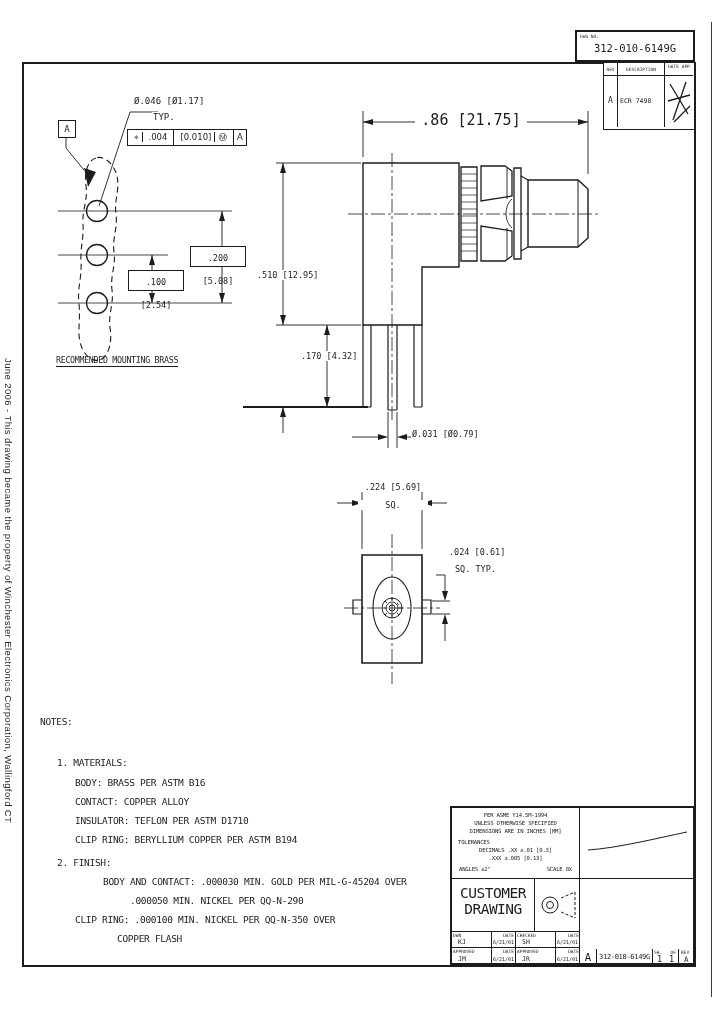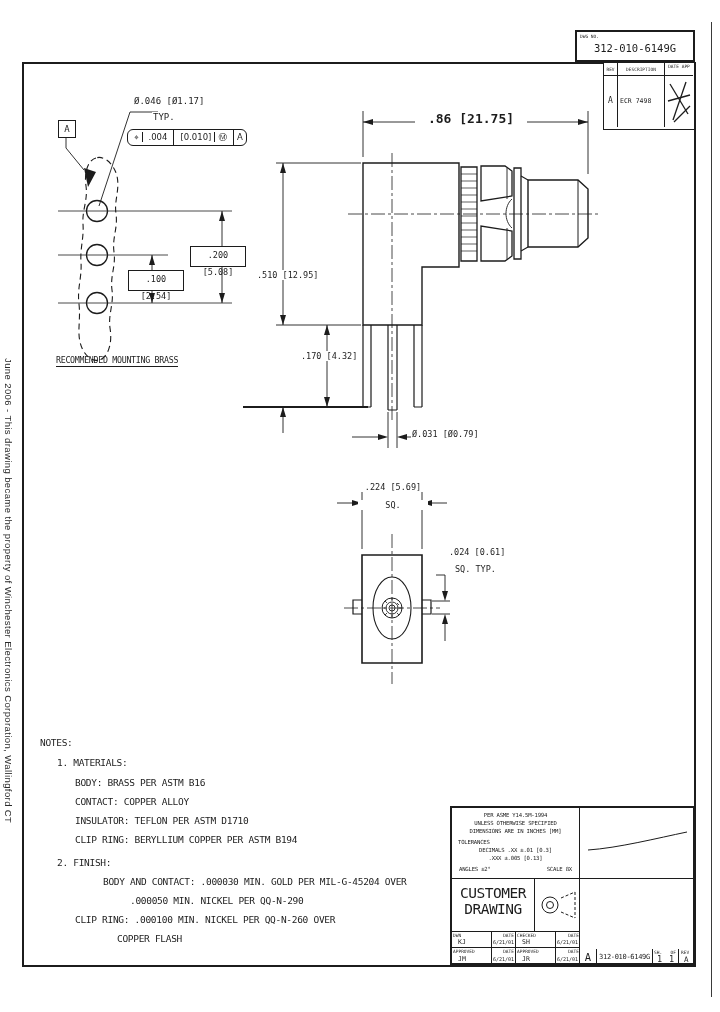--- a/index.html
+++ b/index.html
@@ -1,21 +1,21 @@
 <!DOCTYPE html>
 <html><head>
 <meta charset="utf-8">
 <style>
   html,body{margin:0;padding:0;}
   body{width:720px;height:1012px;position:relative;background:#fff;overflow:hidden;
        font-family:"DejaVu Sans Mono","Liberation Mono",monospace;color:#1c1c1c;}
   .abs{position:absolute;}
   .frame{border:2.5px solid #1c1c1c;}
   .dim{font-size:8.5px;background:#fff;padding:0 1px;white-space:pre;}
-  .dimbox{border:1.2px solid #1c1c1c;background:#fff;font-size:8.5px;text-align:center;line-height:17px;}
+  .dimbox{border:1.2px solid #1c1c1c;background:#fff;font-size:8.5px;text-align:center;line-height:23px;}
   .tiny{font-size:4.5px;letter-spacing:0;}
   .cell{position:absolute;box-sizing:border-box;}.br{border-right:1.5px solid #1c1c1c}
   .bt{border-top:1.5px solid #1c1c1c}.bb{border-bottom:1.5px solid #1c1c1c}
   .ctr{text-align:center;}
   .stamp{writing-mode:vertical-rl;font-family:"Liberation Sans",sans-serif;font-size:9.5px;color:#2a2a2a;letter-spacing:0.4px;}
   .fcf{display:flex;border:1.2px solid #1c1c1c;background:#fff;font-size:8.5px;line-height:15px;
        font-family:"DejaVu Sans",sans-serif;}
   .fcf span{padding:0 3px;border-right:1.2px solid #1c1c1c;white-space:pre;}
   .fcf span:last-child{border-right:none;}
   .logo{font-family:"Liberation Sans",sans-serif;font-weight:bold;font-style:italic;
@@ -137,49 +137,49 @@
         <polygon points="422,503 432,500 432,506"></polygon>
       <polygon points="445,601 442,591 448,591"></polygon>
         <polygon points="445,614 442,624 448,624"></polygon>
     </g>
   </g>
 </svg>
 
 <div class="abs" style="left:58px;top:120px;width:16px;height:16px;border:1.2px solid #1c1c1c;text-align:center;font-size:9px;line-height:16px;background:#fff;">A</div>
 <div class="abs dim" style="left:133px;top:96px;font-size:9px;">Ø.046 [Ø1.17]</div>
 <div class="abs dim" style="left:152px;top:112px;font-size:9px;">TYP.</div>
-<div class="abs fcf" style="left:127px;top:129px;border-radius:6px;">
+<div class="abs fcf" style="left:127px;top:129px;">
   <span><span>⌖</span> <span>.004</span></span>
   <span><span>[0.010]</span><span>Ⓜ</span></span>
   <span>A</span>
 </div>
 <div class="abs dimbox" style="left:190px;top:246px;width:54px;height:19px;">.200 [5.08]</div>
 <div class="abs dimbox" style="left:128px;top:270px;width:54px;height:19px;">.100 [2.54]</div>
 <div class="abs" style="left:56px;top:355px;font-size:8.3px;letter-spacing:-0.3px;border-bottom:1px solid #1c1c1c;padding-bottom:1px;white-space:pre;">RECOMMENDED MOUNTING BRASS</div>
 
-<div class="abs dim ctr" style="left:415px;top:111px;width:110px;font-size:13px;font-weight:bold;">.86 [21.75]</div>
+<div class="abs dim ctr" style="left:415px;top:111px;width:110px;font-size:15px;">.86 [21.75]</div>
 <div class="abs dim" style="left:256px;top:270px;">.510 [12.95]</div>
 <div class="abs dim" style="left:300px;top:351px;">.170 [4.32]</div>
 <div class="abs dim" style="left:411px;top:429px;">Ø.031 [Ø0.79]</div>
 
 <div class="abs dim ctr" style="left:358px;top:482px;width:68px;">.224 [5.69]</div>
 <div class="abs dim ctr" style="left:358px;top:500px;width:68px;">SQ.</div>
 <div class="abs dim" style="left:448px;top:547px;">.024 [0.61]</div>
 <div class="abs dim" style="left:454px;top:564px;">SQ. TYP.</div>
 
-<div class="abs note" style="left:40px;top:737px;">NOTES:</div>
+<div class="abs note" style="left:40px;top:716px;">NOTES:</div>
 <div class="abs note" style="left:57px;top:757px;">1. MATERIALS:</div>
 <div class="abs note" style="left:75px;top:777px;">BODY: BRASS PER ASTM B16</div>
 <div class="abs note" style="left:75px;top:796px;">CONTACT: COPPER ALLOY</div>
 <div class="abs note" style="left:75px;top:815px;">INSULATOR: TEFLON PER ASTM D1710</div>
 <div class="abs note" style="left:75px;top:834px;">CLIP RING: BERYLLIUM COPPER PER ASTM B194</div>
 <div class="abs note" style="left:57px;top:857px;">2. FINISH:</div>
 <div class="abs note" style="left:75px;top:876px;margin-left:28px;">BODY AND CONTACT: .000030 MIN. GOLD PER MIL-G-45204 OVER</div>
 <div class="abs note" style="left:130px;top:895px;">.000050 MIN. NICKEL PER QQ-N-290</div>
-<div class="abs note" style="left:75px;top:914px;">CLIP RING: .000100 MIN. NICKEL PER QQ-N-260 OVER</div>
+<div class="abs note" style="left:75px;top:914px;">CLIP RING: .000100 MIN. NICKEL PER QQ-N-350 OVER</div>
 <div class="abs note" style="left:117px;top:933px;">COPPER FLASH</div>
 
 <div class="abs" style="left:450px;top:806px;width:245px;height:159px;border:2px solid #1c1c1c;box-sizing:border-box;background:#fff;">
 
   <div class="cell br bb ctr" style="left:0;top:0;width:128px;height:71px;padding-top:3px;">
     <div class="spec">PER ASME Y14.5M-1994</div>
     <div class="spec">UNLESS OTHERWISE SPECIFIED</div>
     <div class="spec">DIMENSIONS ARE IN INCHES [MM]</div>
     <div class="spec" style="text-align:left;padding-left:6px;margin-top:2px;">TOLERANCES</div>
     <div class="spec">DECIMALS .XX ±.01 [0.3]</div>

